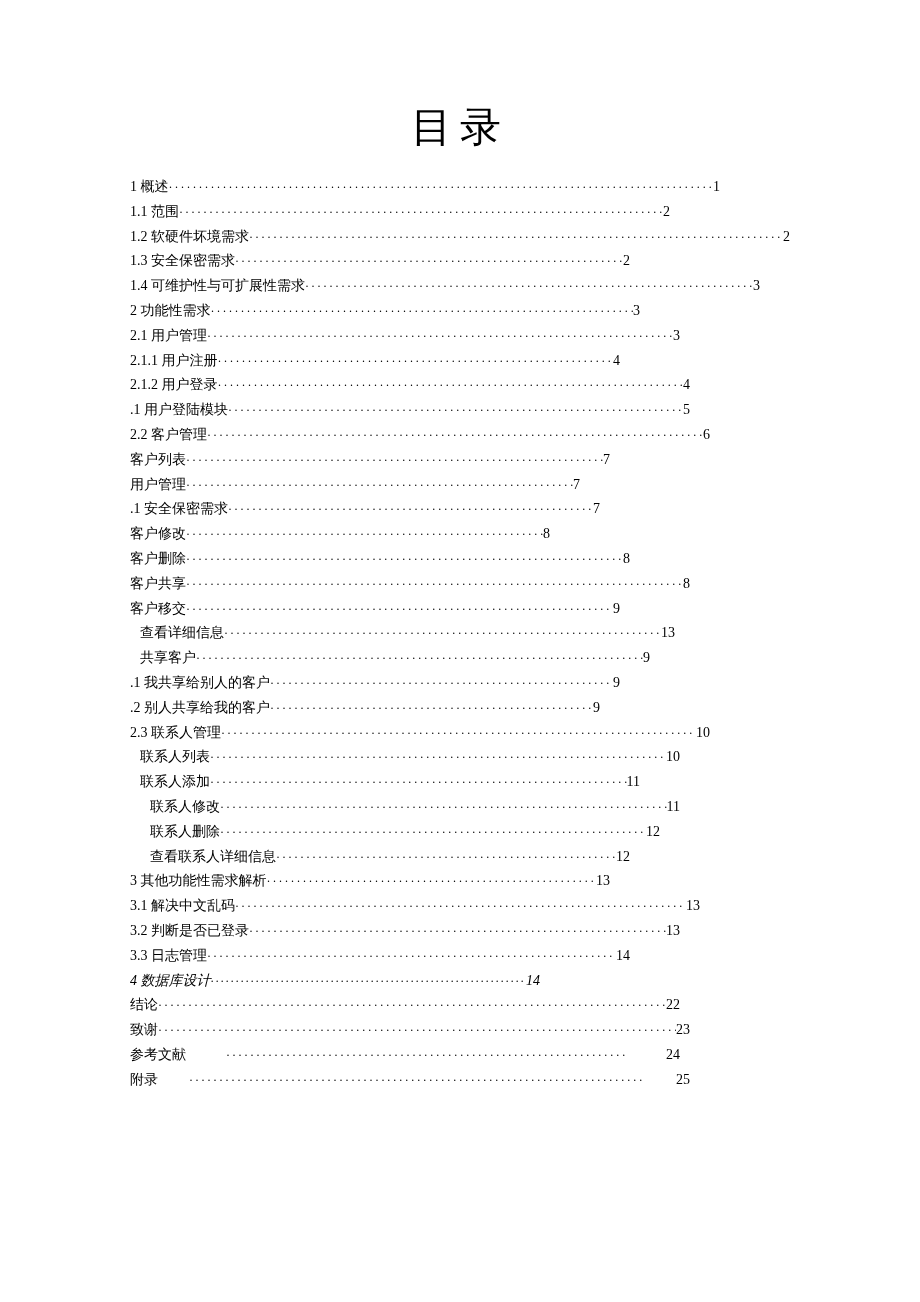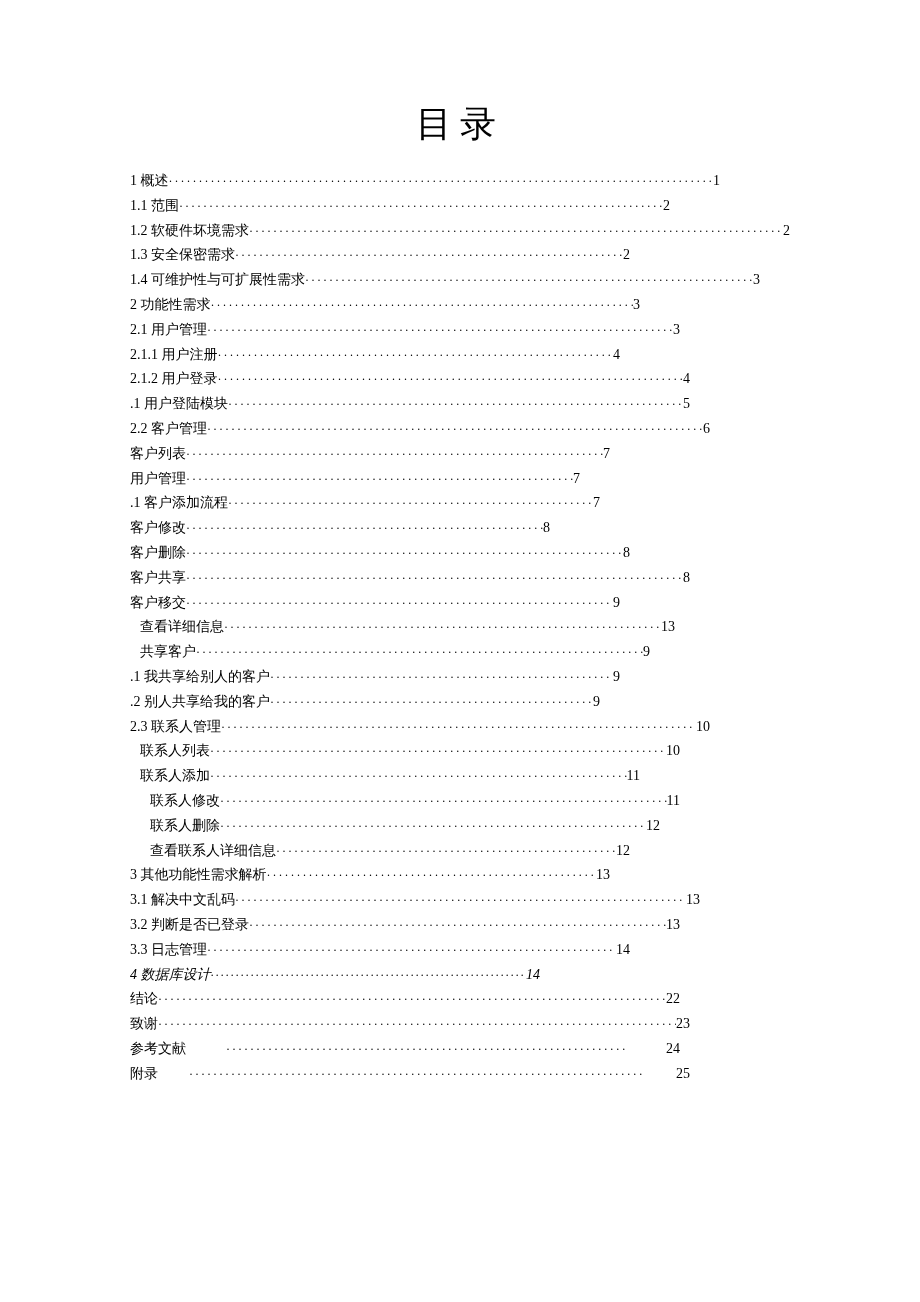--- a/index.html
+++ b/index.html
@@ -9,21 +9,21 @@
     }
     body {
       background: #ffffff;
       font-family: "SimSun", "宋体", serif;
       width: 920px;
       height: 1302px;
       padding: 100px 130px 0 130px;
     }
     .title {
       text-align: center;
-      font-size: 36px;
+      font-size: 41px;
       font-weight: normal;
       margin-bottom: 20px;
       font-family: "SimSun", "宋体", serif;
       letter-spacing: 8px;
     }
     .toc {
       font-size: 14px;
       line-height: 1.7;
     }
     .toc-entry {
@@ -113,21 +113,21 @@
       <span class="toc-label">客户列表</span>
       <span class="toc-dots">········································································································································································································</span>
       <span class="toc-page">7</span>
     </div>
     <div class="toc-entry indent-0" style="width: 450px;">
       <span class="toc-label">用户管理</span>
       <span class="toc-dots">········································································································································································································</span>
       <span class="toc-page">7</span>
     </div>
     <div class="toc-entry indent-0" style="width: 470px;">
-      <span class="toc-label">.1 客户添加流程</span>
+      <span class="toc-label">.1 安全保密需求</span>
       <span class="toc-dots">········································································································································································································</span>
       <span class="toc-page">7</span>
     </div>
     <div class="toc-entry indent-0" style="width: 420px;">
       <span class="toc-label">客户修改</span>
       <span class="toc-dots">········································································································································································································</span>
       <span class="toc-page">8</span>
     </div>
     <div class="toc-entry indent-0" style="width: 500px; font-family: Liberation Serif, serif;">
       <span class="toc-label">客户删除</span>

